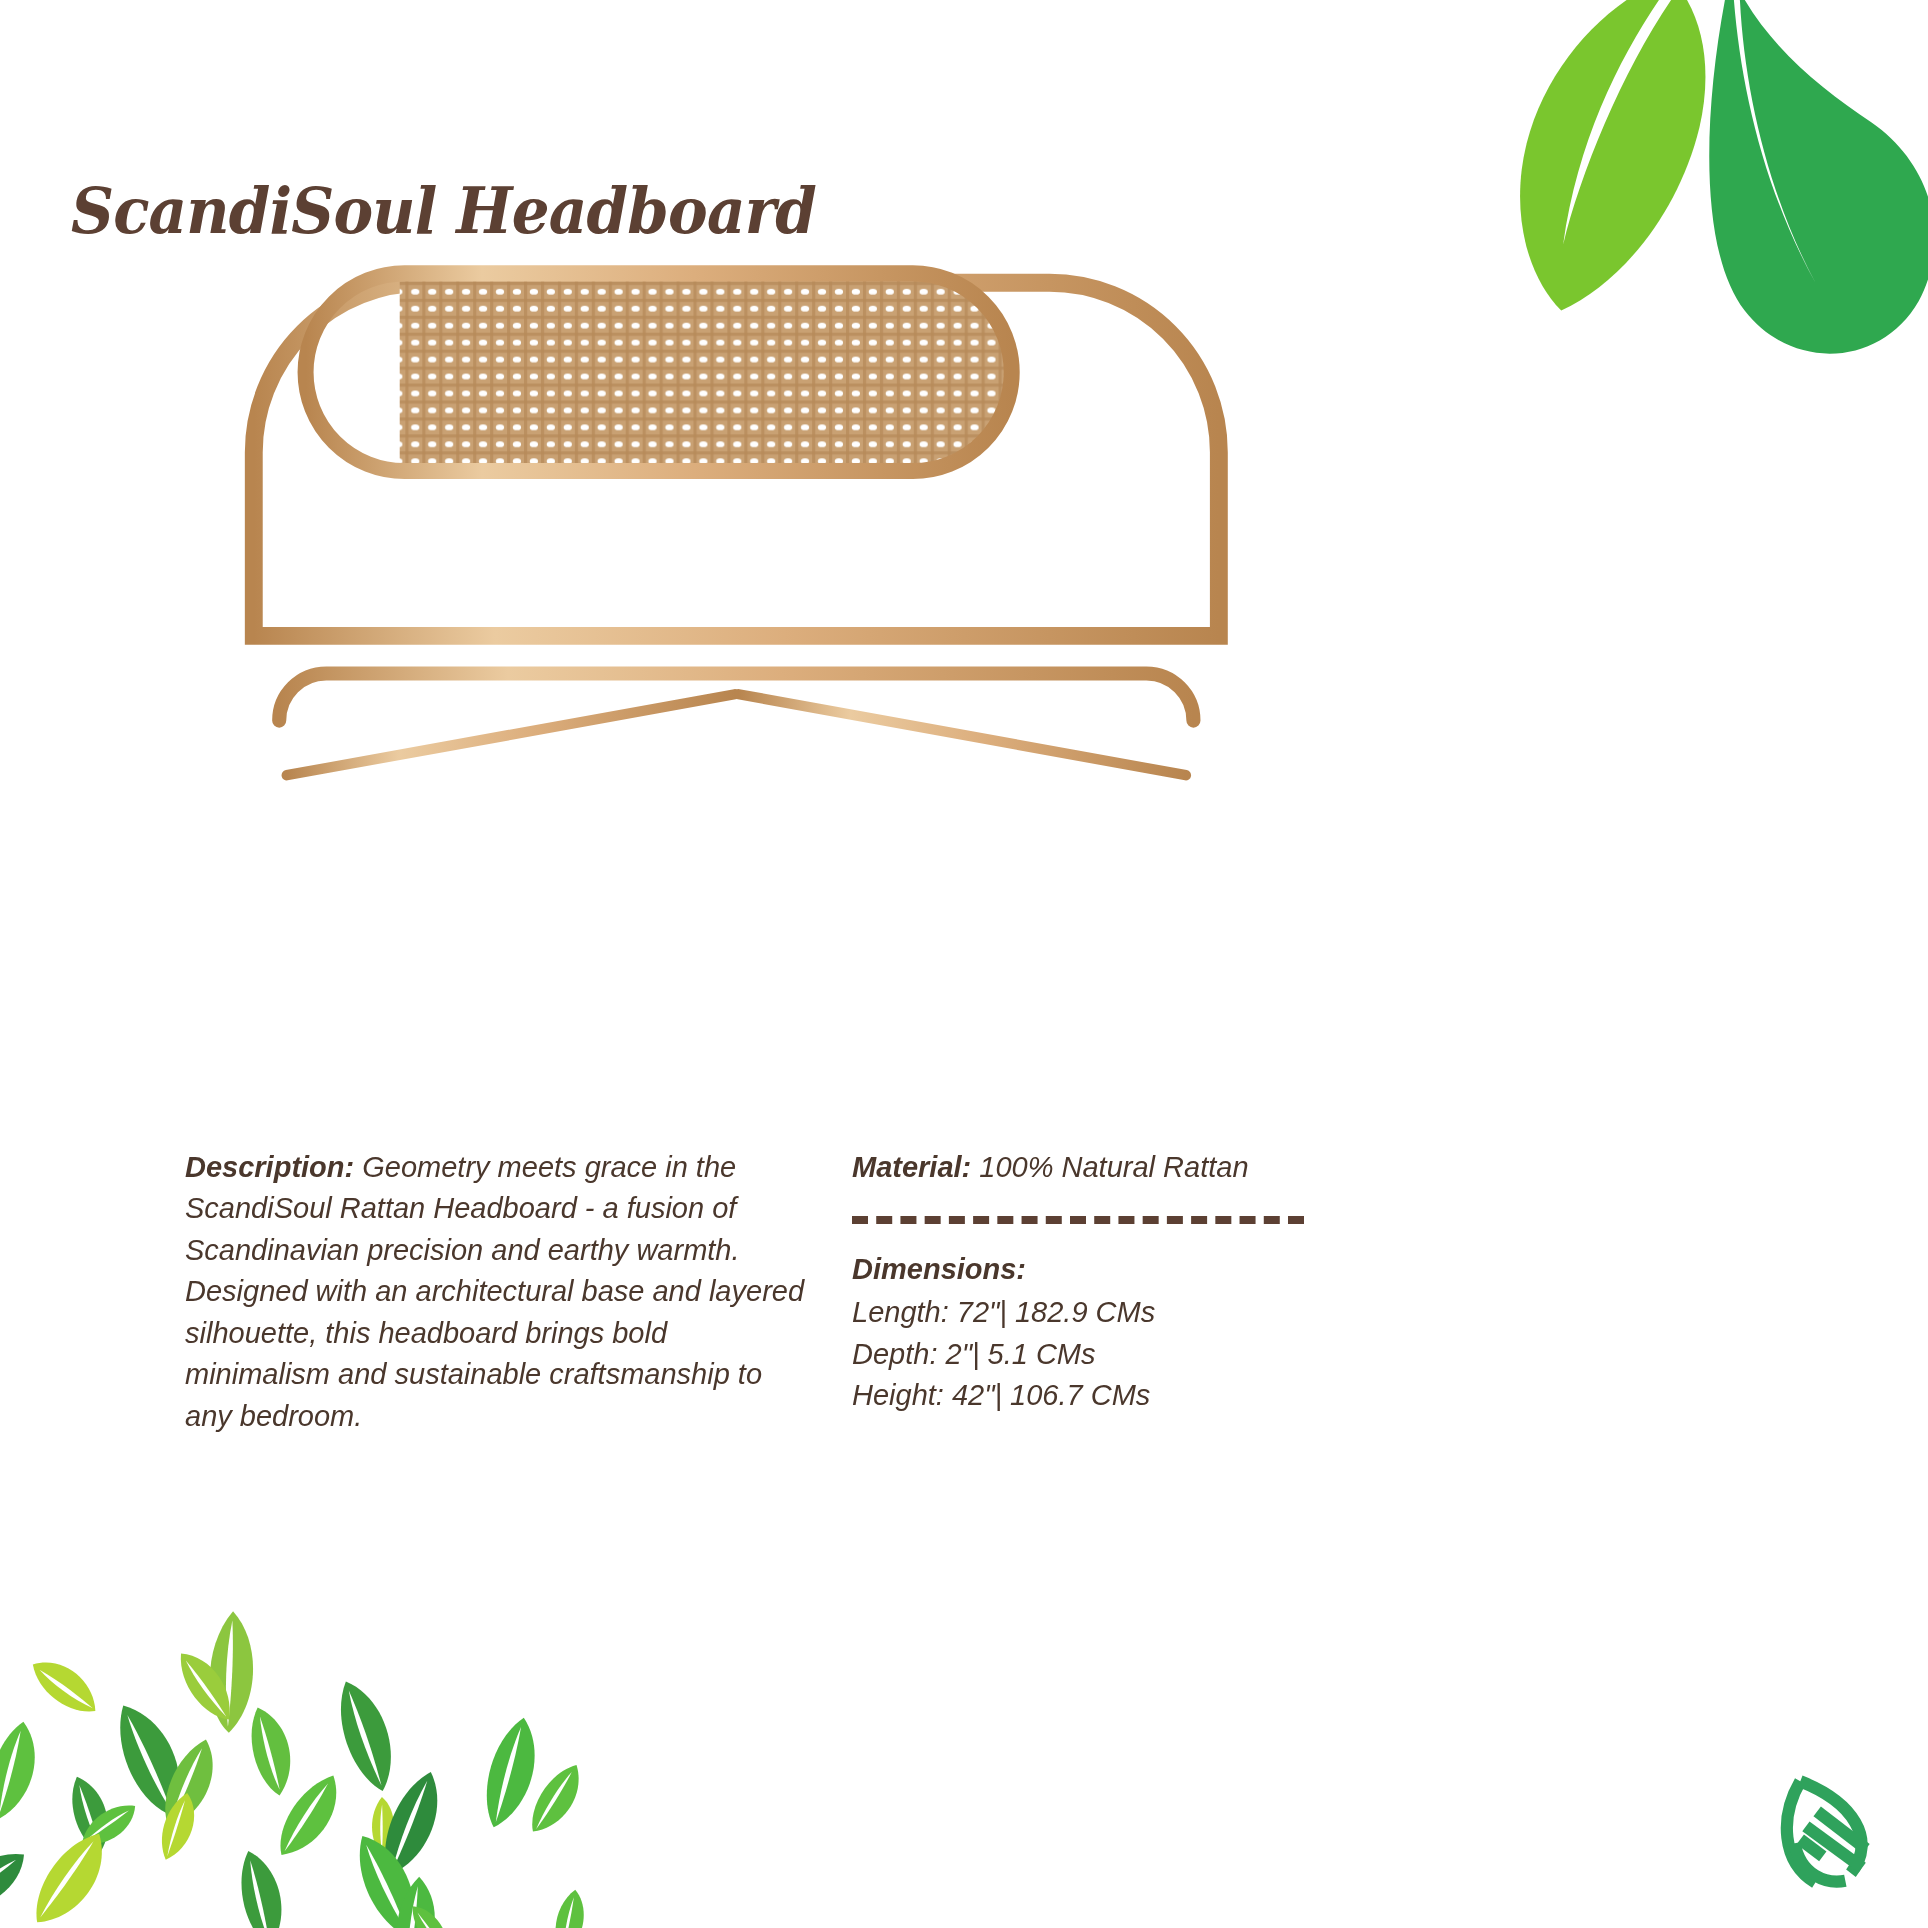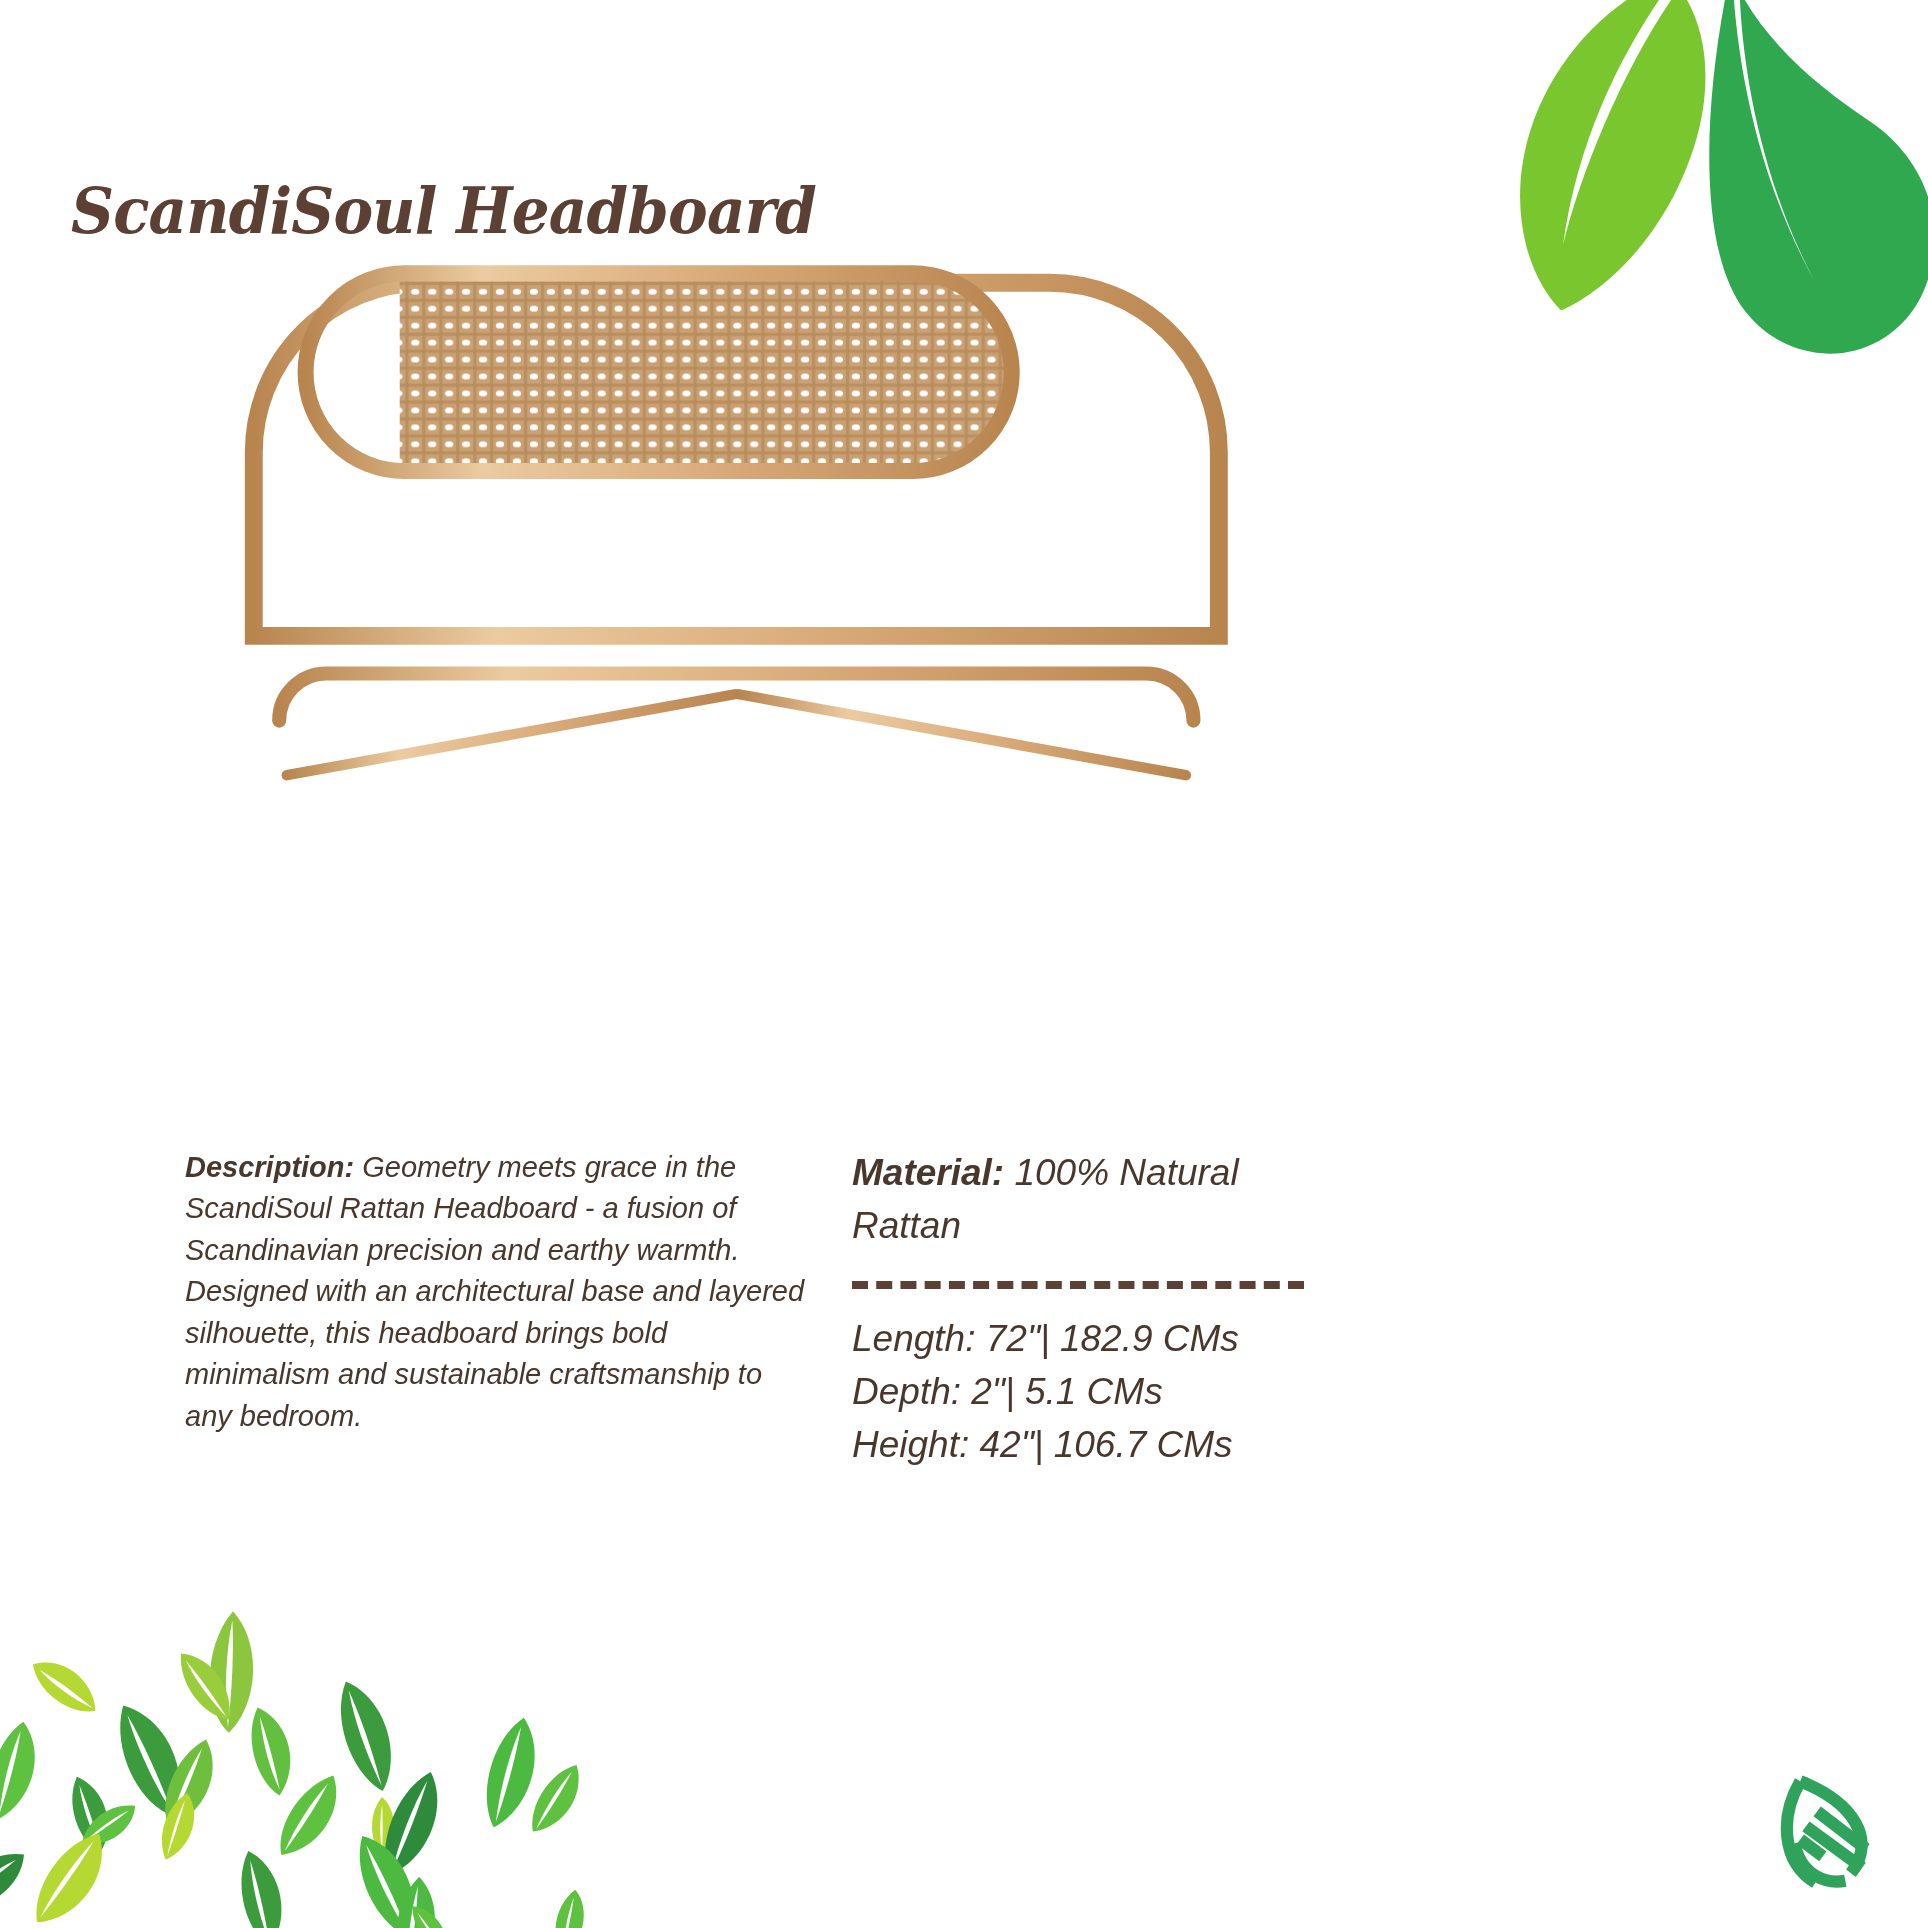--- a/index.html
+++ b/index.html
@@ -33,21 +33,21 @@
 
   
   .col-left{
     position:absolute;left:185px;top:1147px;width:621px;
     color:#4A372C;font-size:29px;line-height:1.43;
     font-family:"Liberation Sans", sans-serif;
   }
   .col-left b{font-weight:700;color:#4A372C;}
   .col-right{
     position:absolute;left:852px;top:1147px;width:490px;
-    color:#4A372C;font-size:37px;line-height:1.43;
+    color:#4A372C;font-size:29px;line-height:1.43;
   }
   .col-right b{font-weight:700;}
   .material-line{margin:0;}
   .divider{
     margin:28px 0 24.5px 0;height:0;
     border-top:8.5px dashed #5C4033;
     width:452px;
   }
   .dims-title{font-weight:700;margin:0 0 1.9px 0;}
   .dim{margin:0;}
@@ -199,20 +199,21 @@
     </p>
   </div>
 
   <div class="col-right">
     <p class="material-line">
       <b>Material:</b><span> 100% Natural Rattan</span>
     </p>
 
     <div class="divider"></div>
 
+    <p class="dims-title">Dimensions:</p>
     <p class="dim">Length: 72"| 182.9 CMs</p>
     <p class="dim">Depth: 2"| 5.1 CMs</p>
     <p class="dim">Height: 42"| 106.7 CMs</p>
   </div>
 
   <div class="bottom-leaves">
     <svg width="621" height="358" viewBox="0 0 660 380">
       <g>
 
         <g transform="translate(228,40) rotate(10)">

